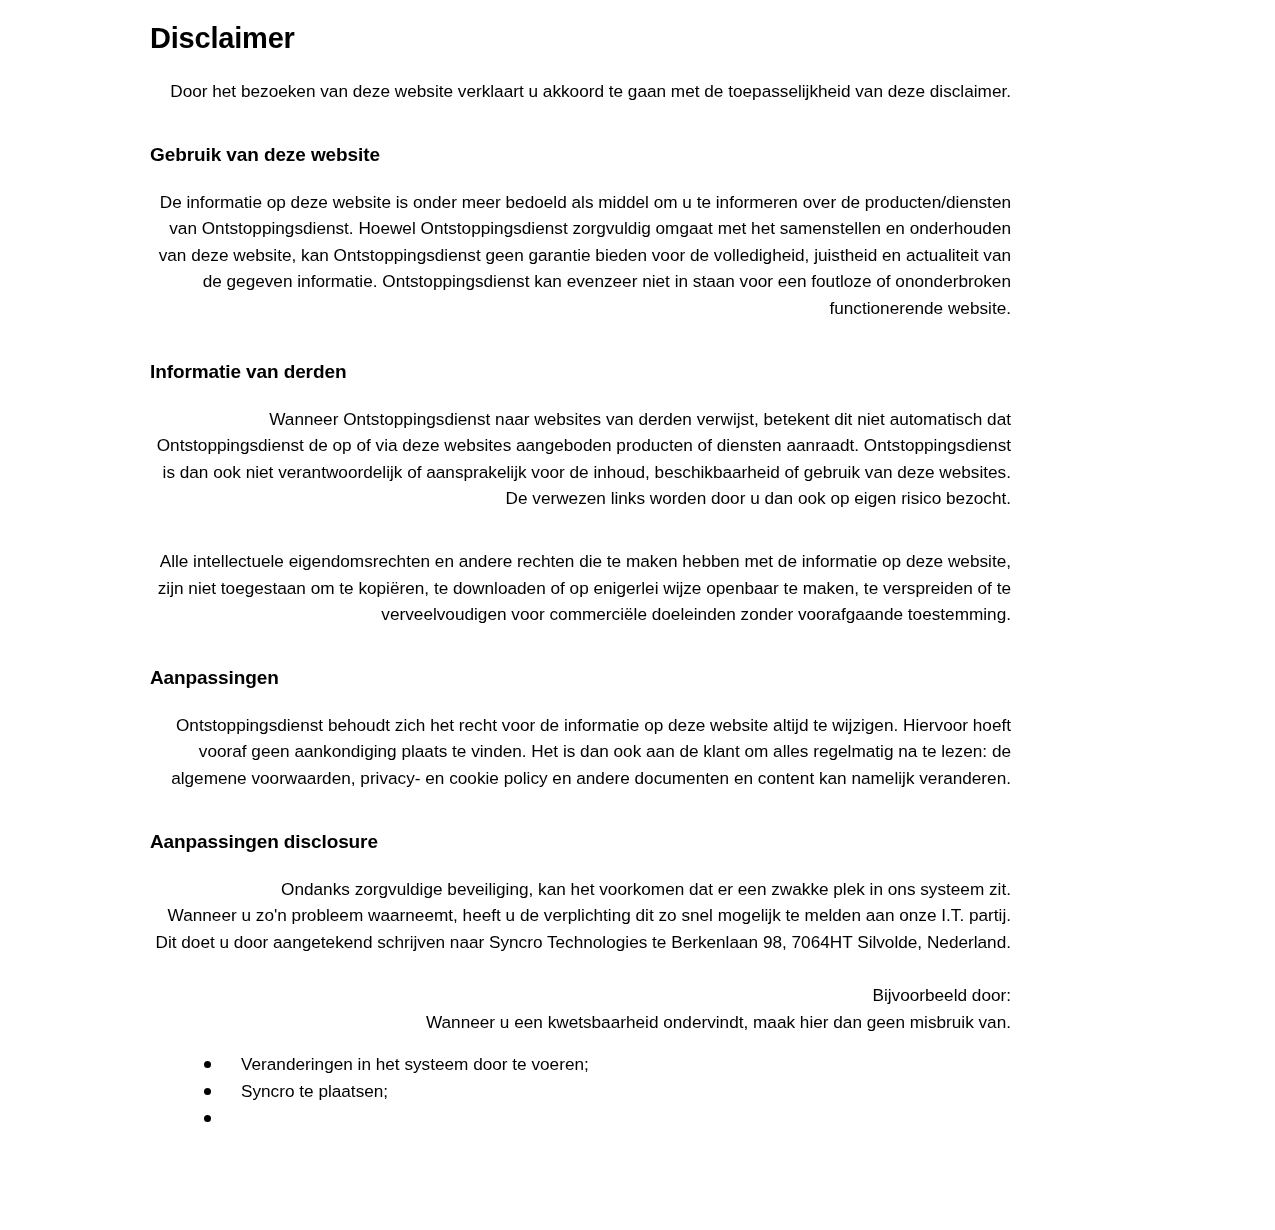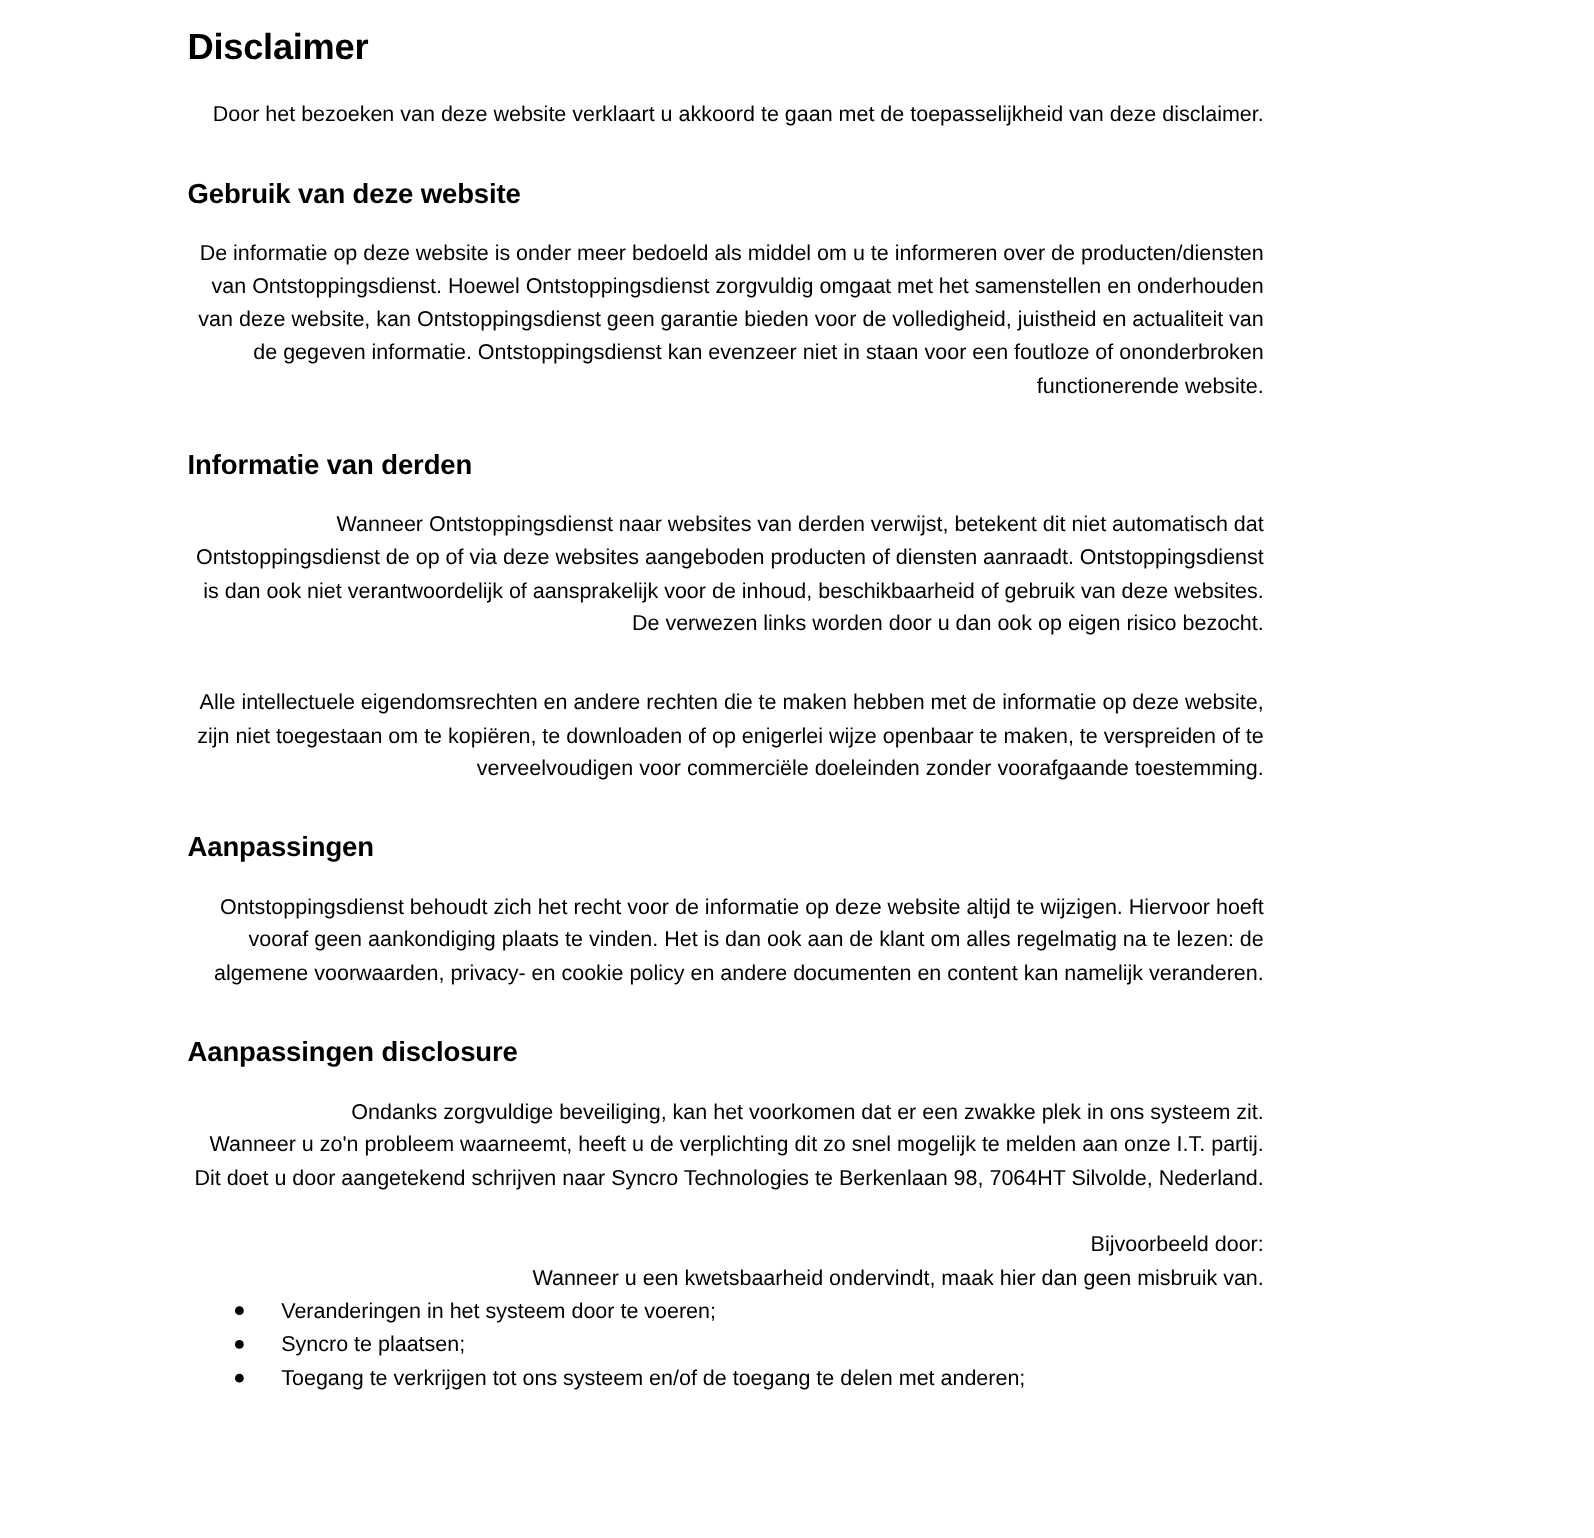--- a/index.html
+++ b/index.html
@@ -21,39 +21,39 @@
   }
   .doc-title {
     font-size: 29px;
     font-weight: bold;
     line-height: 36px;
     letter-spacing: -0.2px;
     margin: 0 0 22px 0;
     color: #000;
   }
   .section-heading {
-    font-size: 22px;
+    font-size: 19px;
     font-weight: bold;
     line-height: 28px;
     letter-spacing: -0.1px;
     margin: 0 0 20px 0;
     color: #000;
   }
   p.para {
     font-size: 17.2px;
     line-height: 26.6px;
     margin: 0;
     color: #000;
     text-align: right;
   }
   .block-gap-lg { height: 36px; }
   .para-break { height: 27px; }
   ul.bullets {
     list-style: none;
-    margin: 0;
+    margin: 16px;
     padding: 0;
   }
   ul.bullets li {
     position: relative;
     font-size: 17.2px;
     line-height: 26.6px;
     padding-left: 75px;
     margin-bottom: 0px;
     color: #000;
   }
@@ -112,17 +112,16 @@
     <li>
       <span class="bullet-dot"></span>
       <span class="li-text">Veranderingen in het systeem door te voeren;</span>
     </li>
     <li>
       <span class="bullet-dot"></span>
       <span class="li-text">Syncro te plaatsen;</span>
     </li>
     <li>
       <span class="bullet-dot"></span>
-      <span class="li-text">Toegang te verkrijgen tot ons systeem en/of de toegang te delen met anderen;</span>
     </li>
   </ul>
 
 </div>
 
 </body></html>

